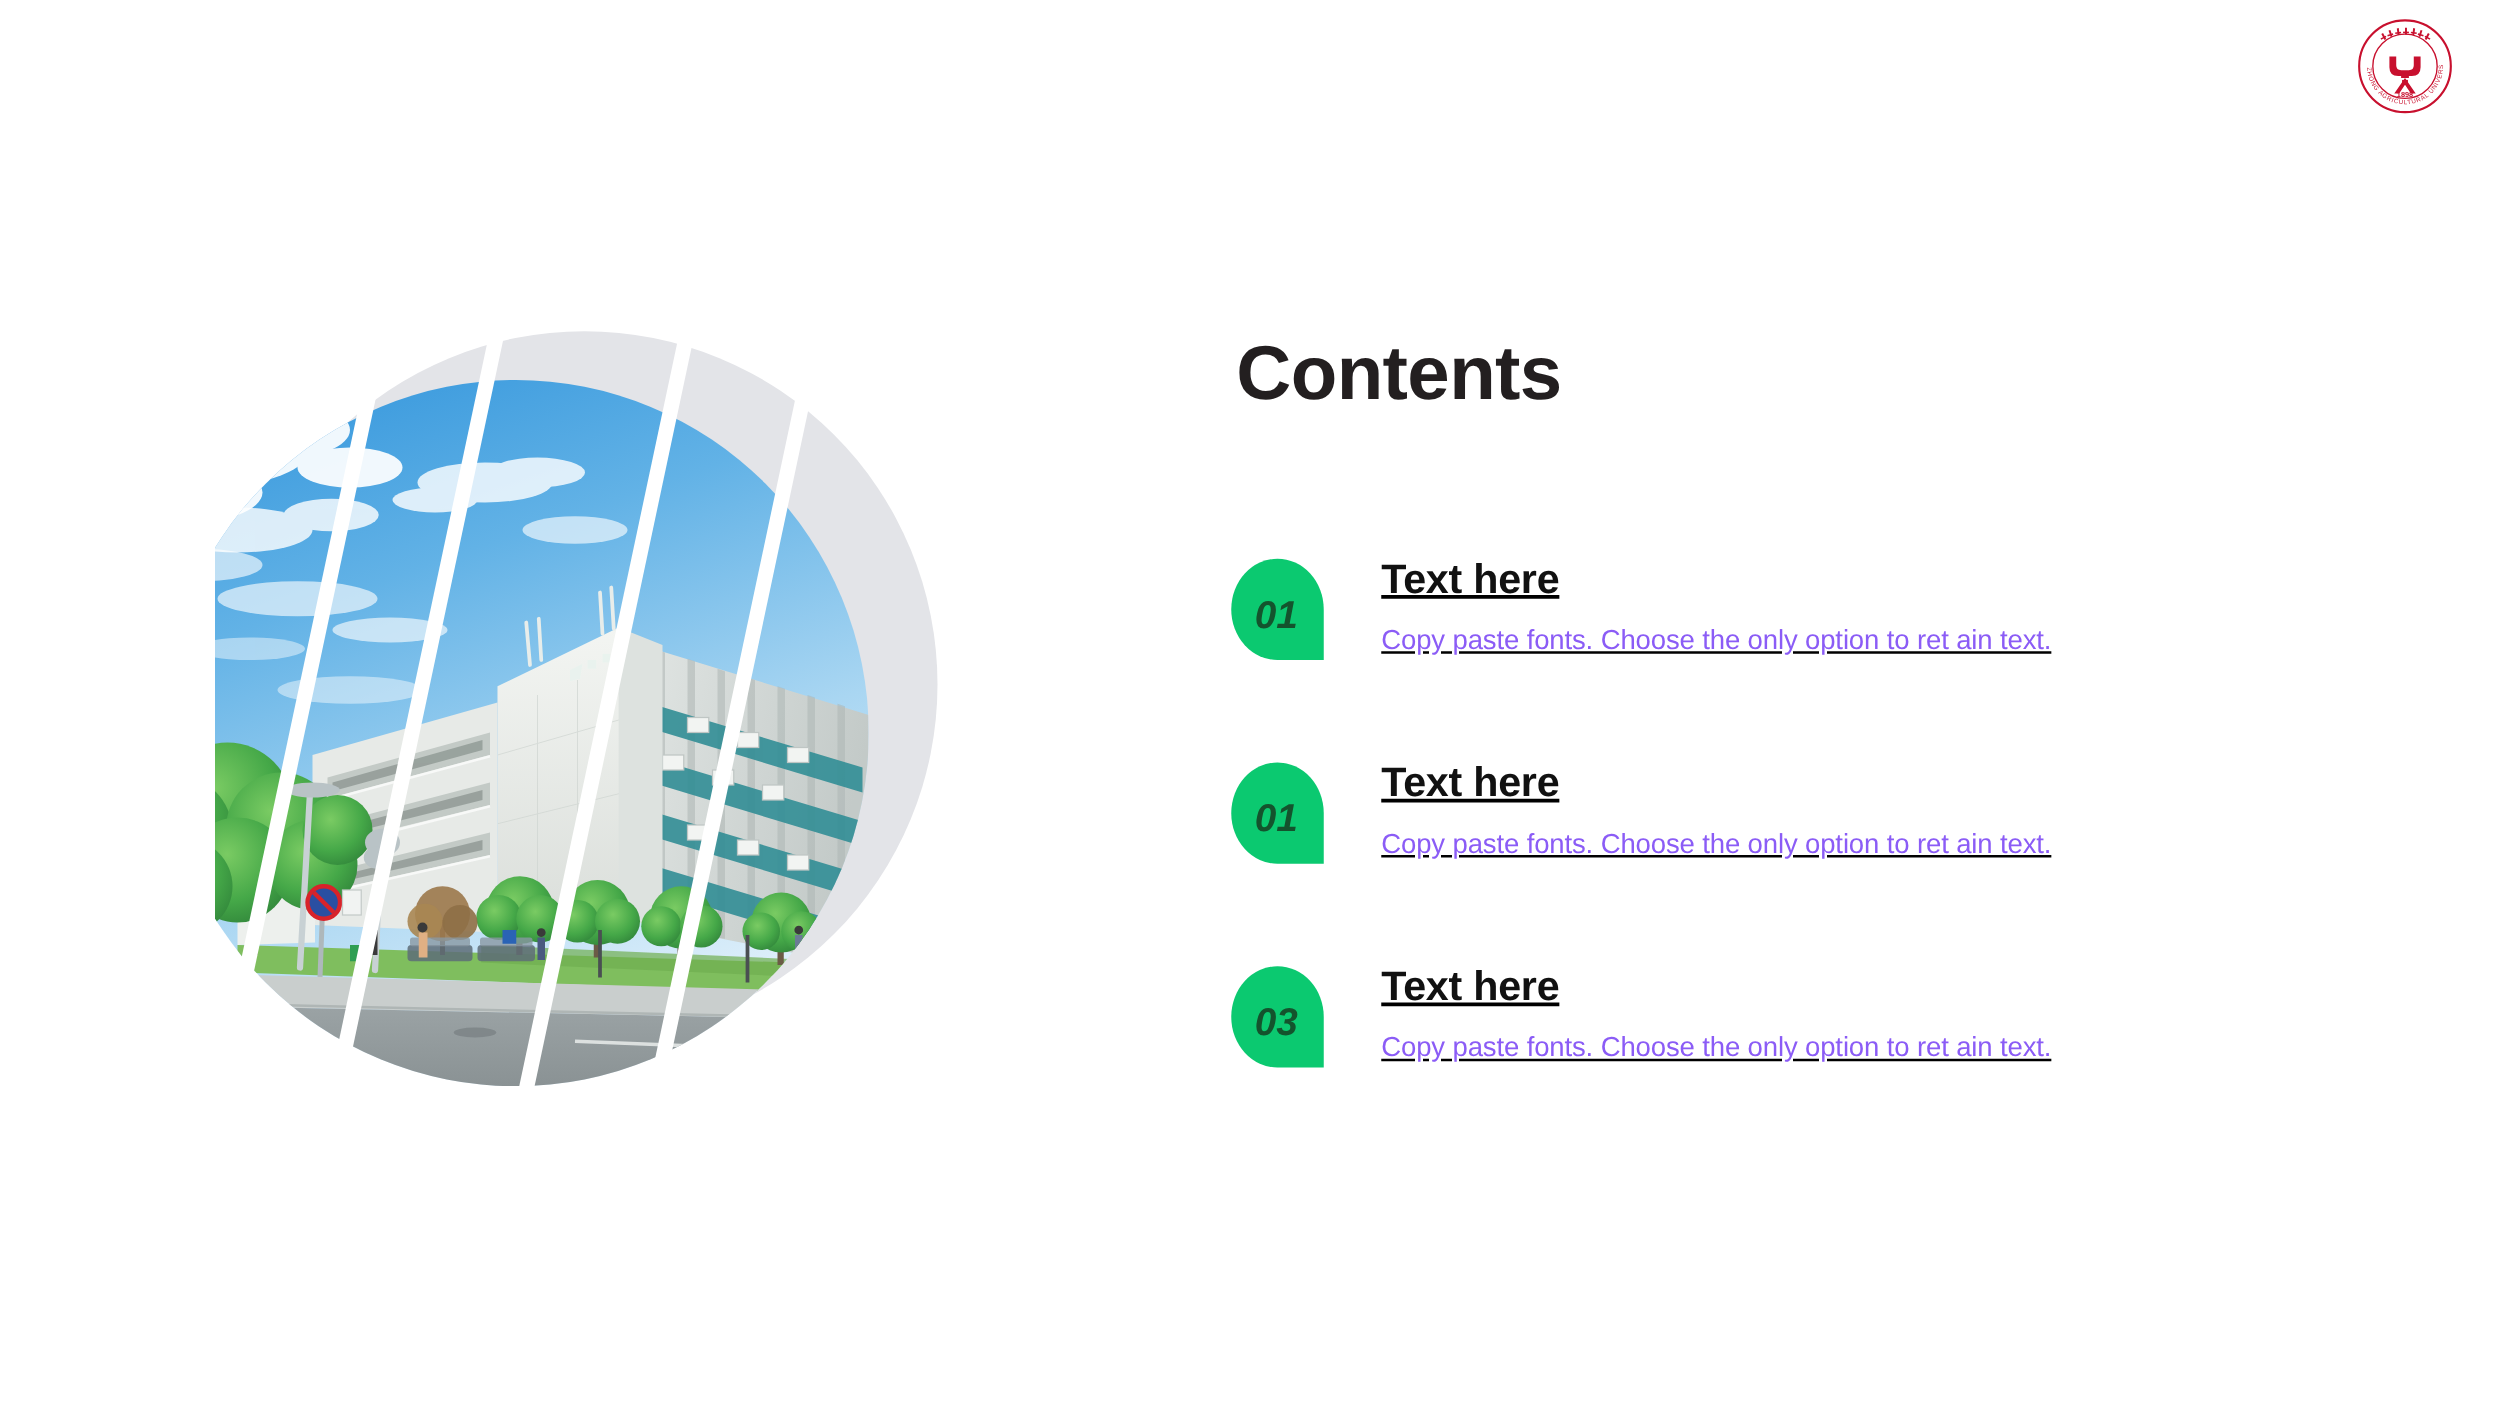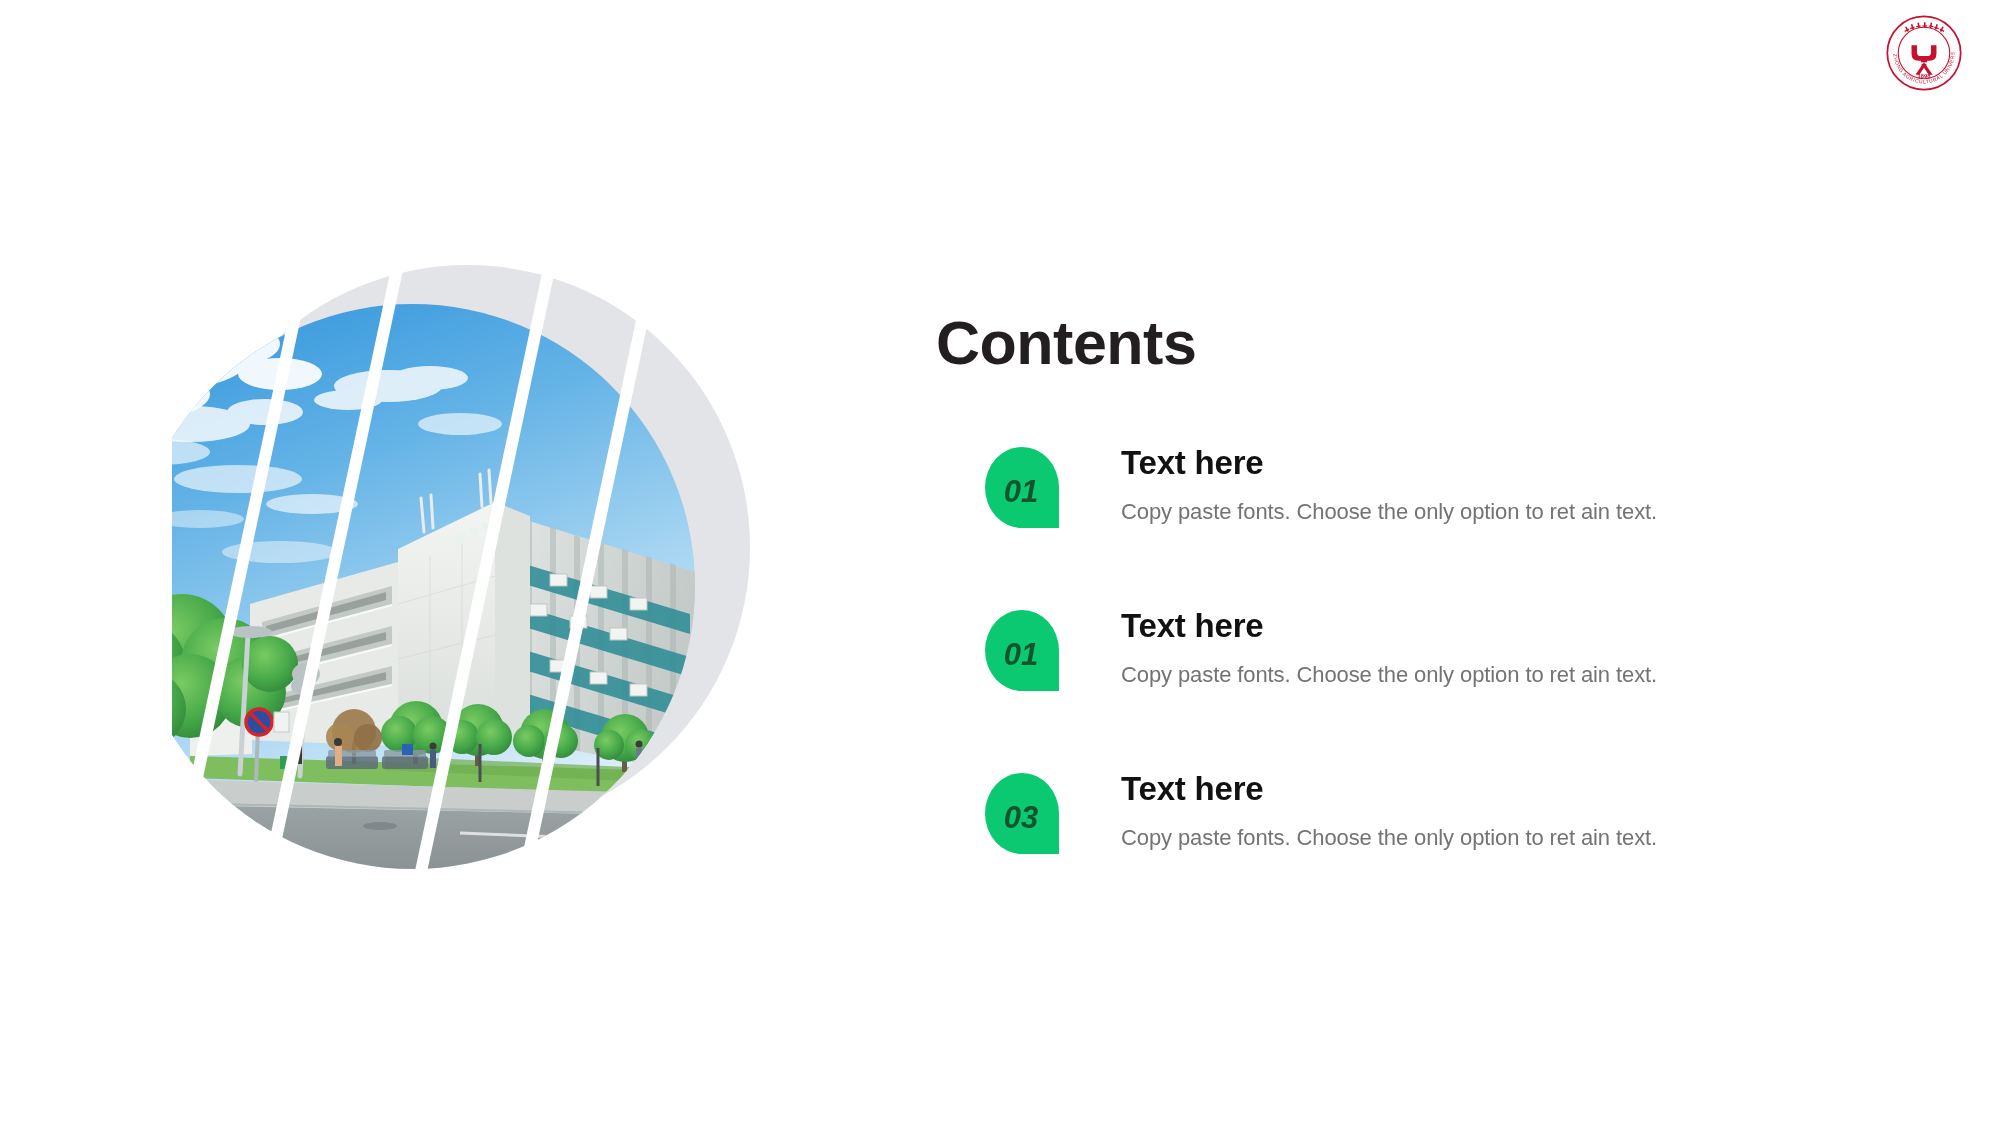--- a/index.html
+++ b/index.html
@@ -68,23 +68,22 @@
     transform: rotate(12deg);
   }
   .s1 { left: 104px; }
   .s2 { left: 196px; }
   .s3 { left: 348px; }
   .s4 { left: 452px; }
 
   
   .content {
     position: absolute;
-    left: 936px; top: 268px;
+    left: 989px; top: 268px;
     width: 900px;
-    margin-top: 45px;
   }
   .page-title {
     font-size: 61px;
     font-weight: bold;
     color: #231F20;
     letter-spacing: -0.5px;
     line-height: 1;
     margin: 0;
   }
 
@@ -111,34 +110,35 @@
   .badge-num {
     color: #14532d;
     font-style: italic;
     font-weight: bold;
     font-size: 31px;
     line-height: 1;
     transform: translate(-1px, 4px);
   }
   .item-body {
     position: absolute;
-    left: 136px; top: -3px;
+    left: 120px; top: -3px;
     width: 780px;
+    text-decoration: underline;
   }
   .item-title {
     font-size: 33px;
     font-weight: bold;
     color: #111111;
     line-height: 1.15;
     margin: 0 0 16px 0;
     letter-spacing: -0.2px;
   }
   .item-desc {
     font-size: 22px;
-    color: #737373;
+    color: #8b5cf6;
     line-height: 1.25;
     margin: 0;
     letter-spacing: -0.1px;
   }
 </style>
 </head>
 <body>
 
 <div class="slide">
 

